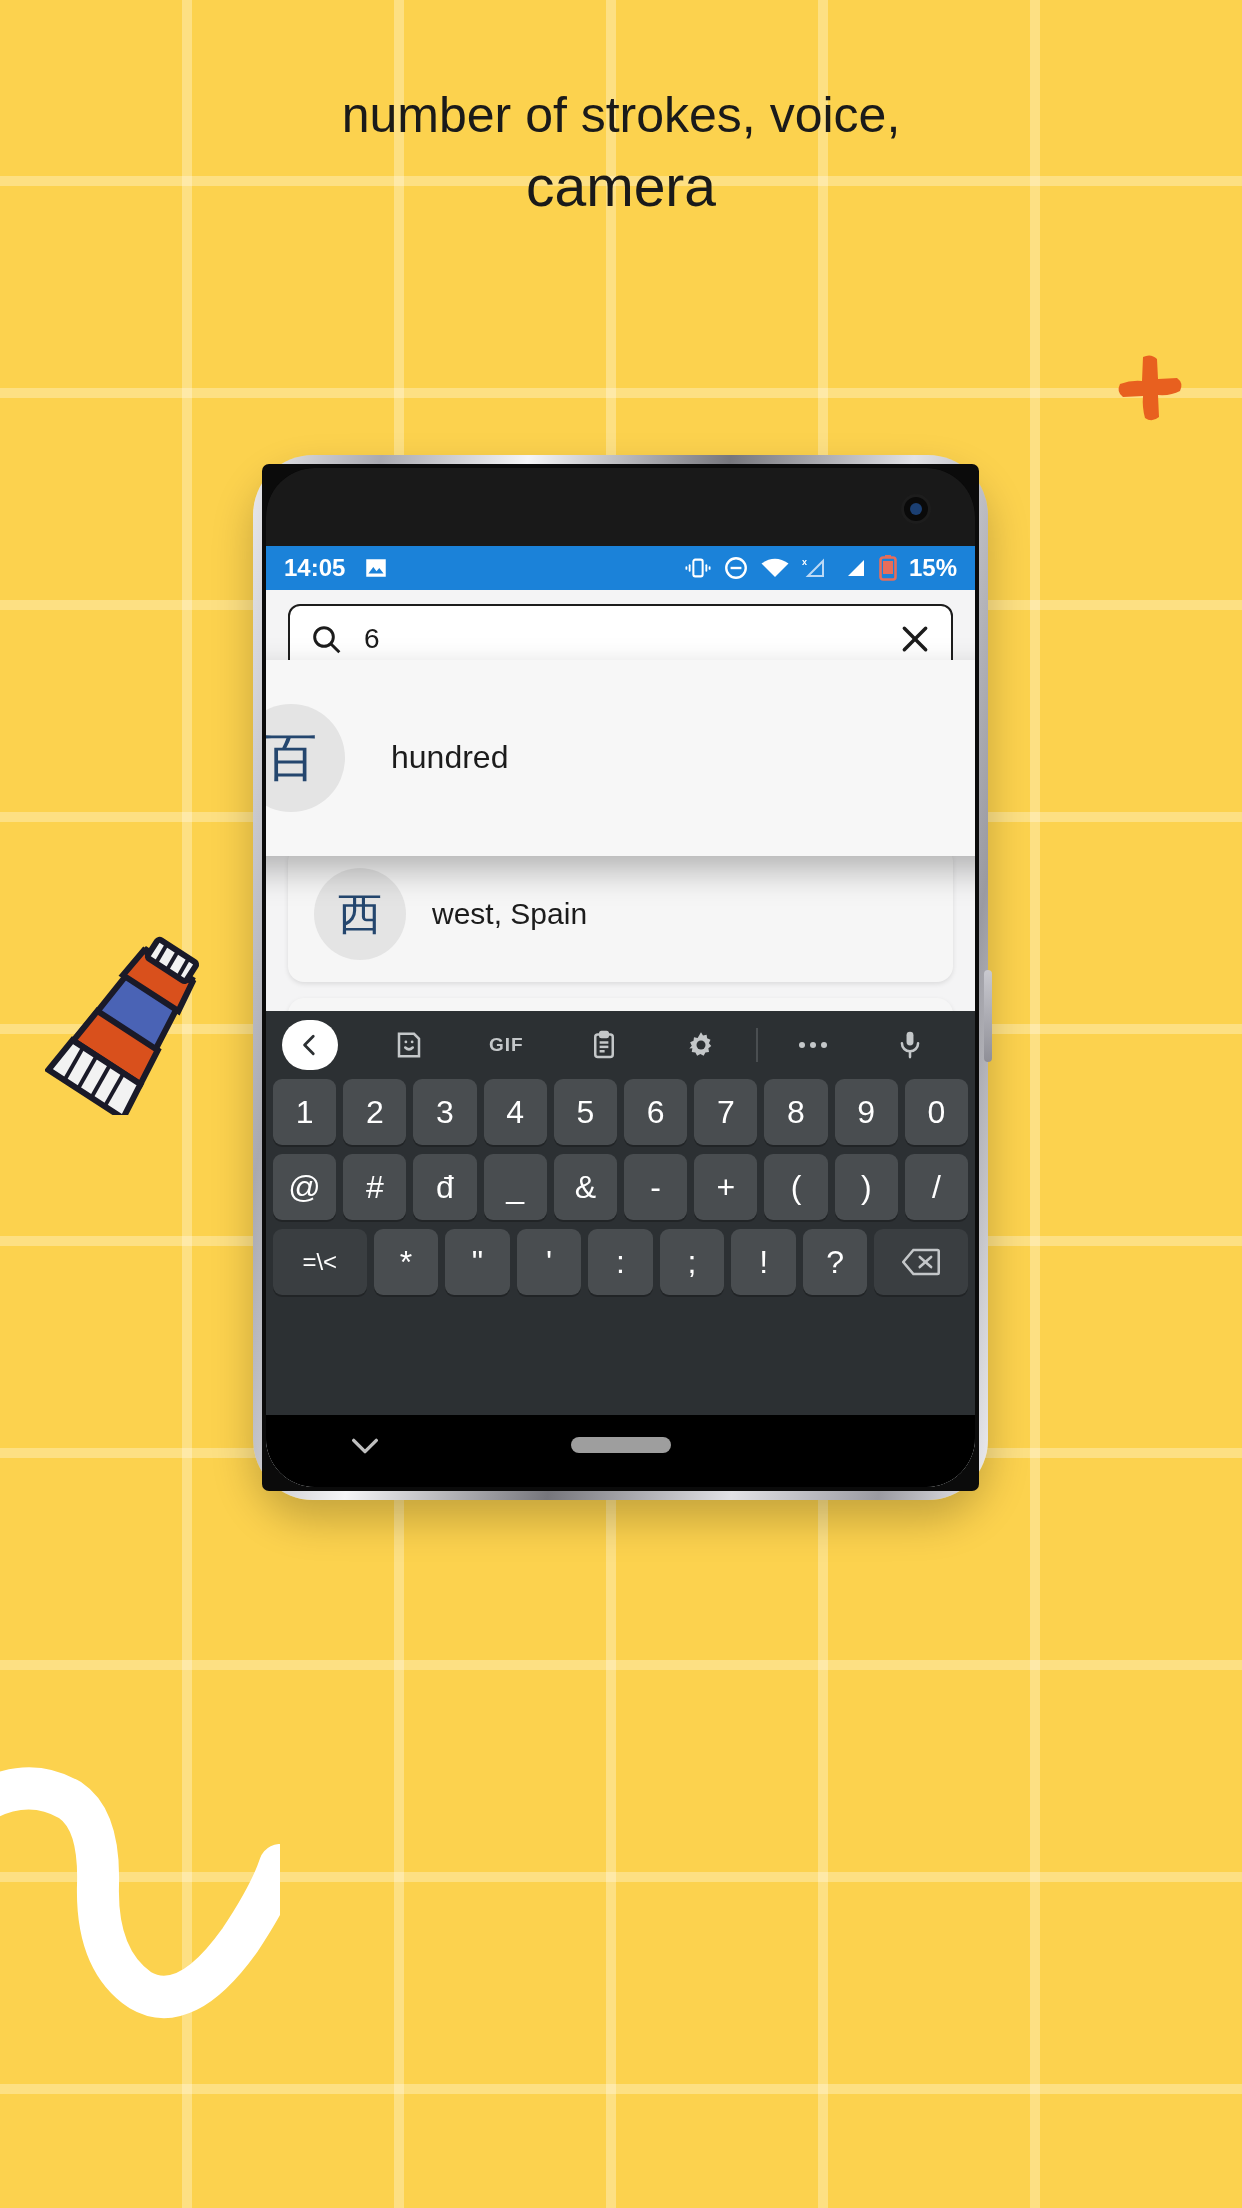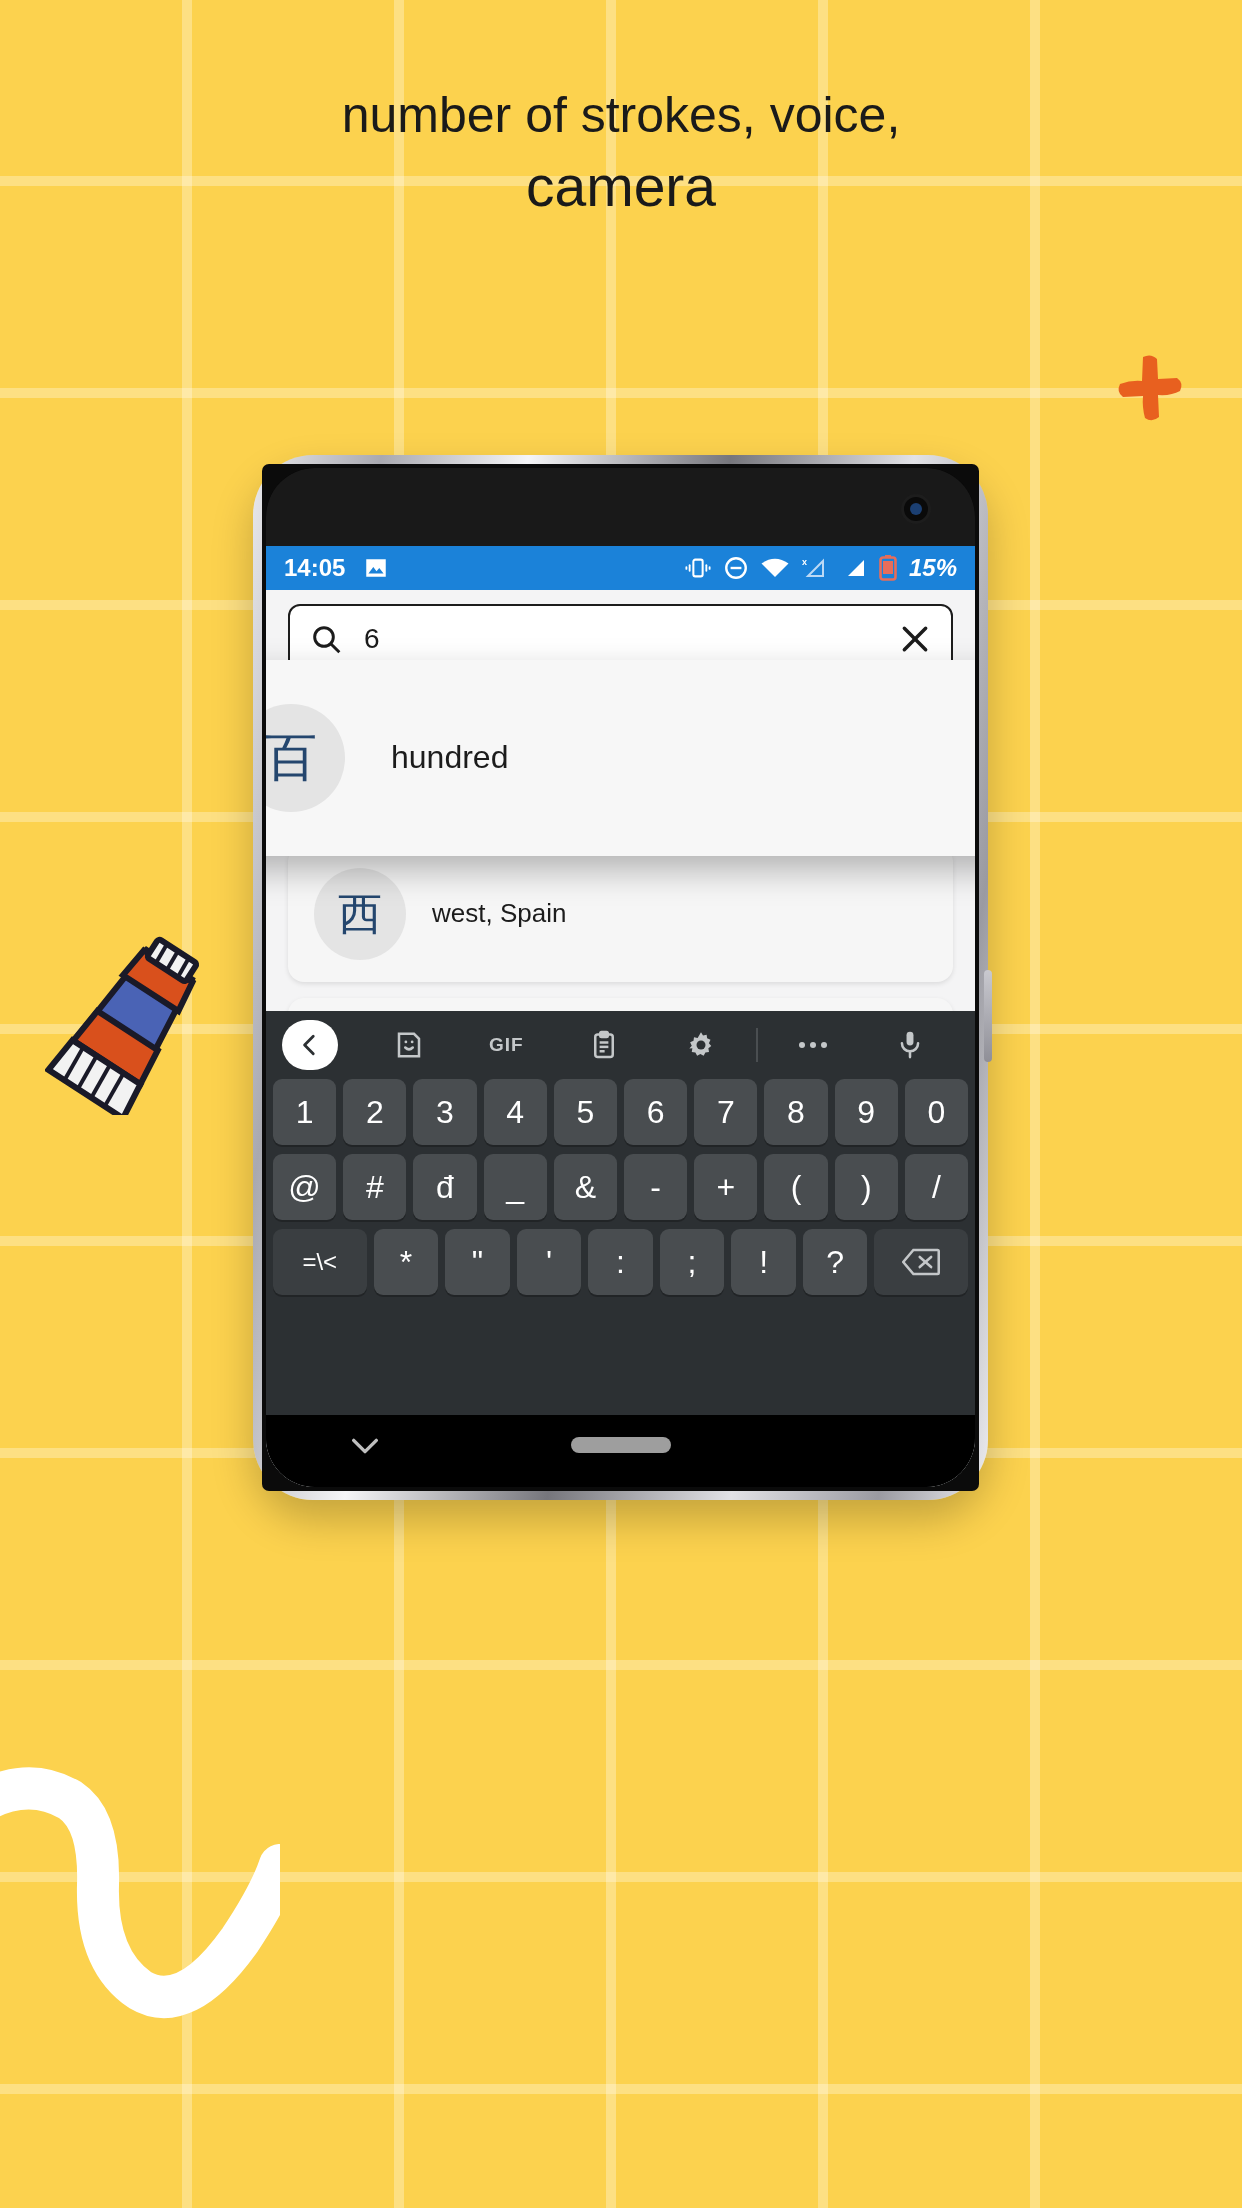--- a/index.html
+++ b/index.html
@@ -80,21 +80,21 @@
 
   
   .statusbar{
     position:absolute; left:0; top:78px; width:100%; height:44px;
     background:#1b82d9; color:#fff;
     display:flex; align-items:center; padding:0 18px;
     font-size:24px; font-weight:bold;
   }
   .sb-left{ display:flex; align-items:center; gap:18px; }
   .sb-right{ margin-left:auto; display:flex; align-items:center; gap:12px; }
-  .sb-batt{ font-size:24px; font-weight:bold;font-style:italic; }
+  .sb-batt{ font-size:24px; font-weight:bold; }
 
   
   .app{
     position:absolute; left:0; top:122px; width:100%; bottom:0;
     background:#f4f4f5;
   }
 
   
   .searchwrap{ padding:14px 22px 4px 22px; }
   .searchbar{
@@ -111,21 +111,21 @@
     padding:22px 26px; min-height:132px;
     box-shadow:0 2px 5px rgba(0,0,0,0.10);
   }
   .kanji-circle{
     width:92px; height:92px; border-radius:50%;
     background:#e4e4e4; flex:0 0 92px;
     display:flex; align-items:center; justify-content:center;
     font-size:44px; color:#24466e;
     font-family:"DejaVu Sans", sans-serif;
   }
-  .rmean{ font-size:26px; color:#1c1c1c; line-height:1.35; }
+  .rmean{ font-size:30px; color:#1c1c1c; line-height:1.35; }
 
   
   .float-card{
     position:absolute; left:-75px; top:192px; width:845px;
     background:#f7f7f7; border-radius:20px;
     box-shadow:0 14px 34px rgba(0,0,0,0.28);
     display:flex; align-items:center; gap:46px;
     padding:44px 46px; min-height:165px;
     z-index:14;
   }

